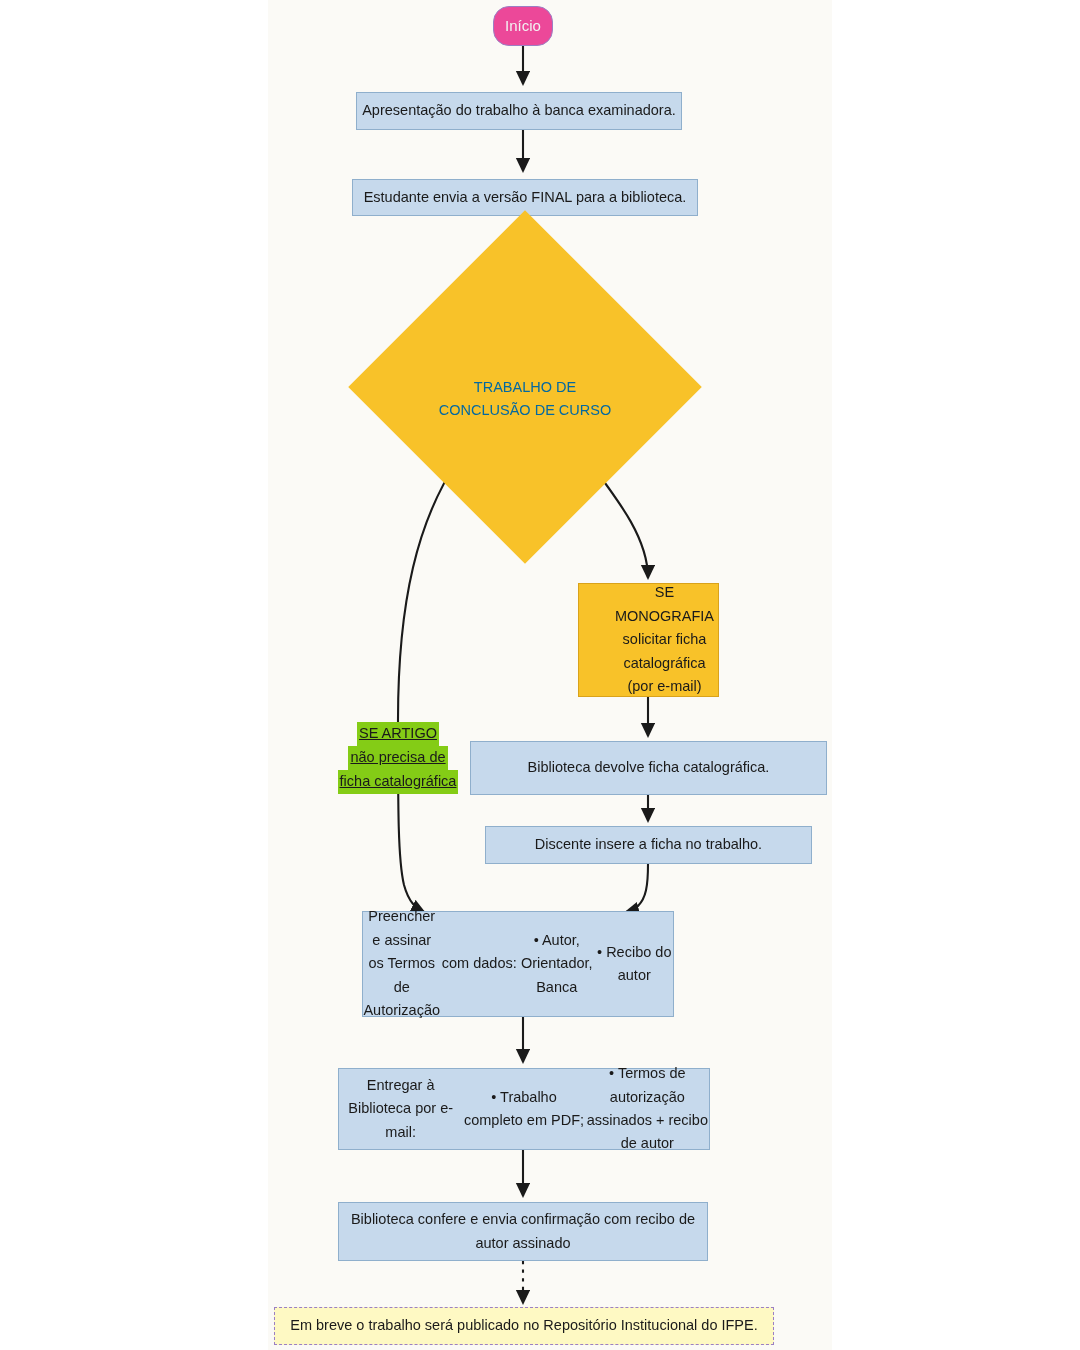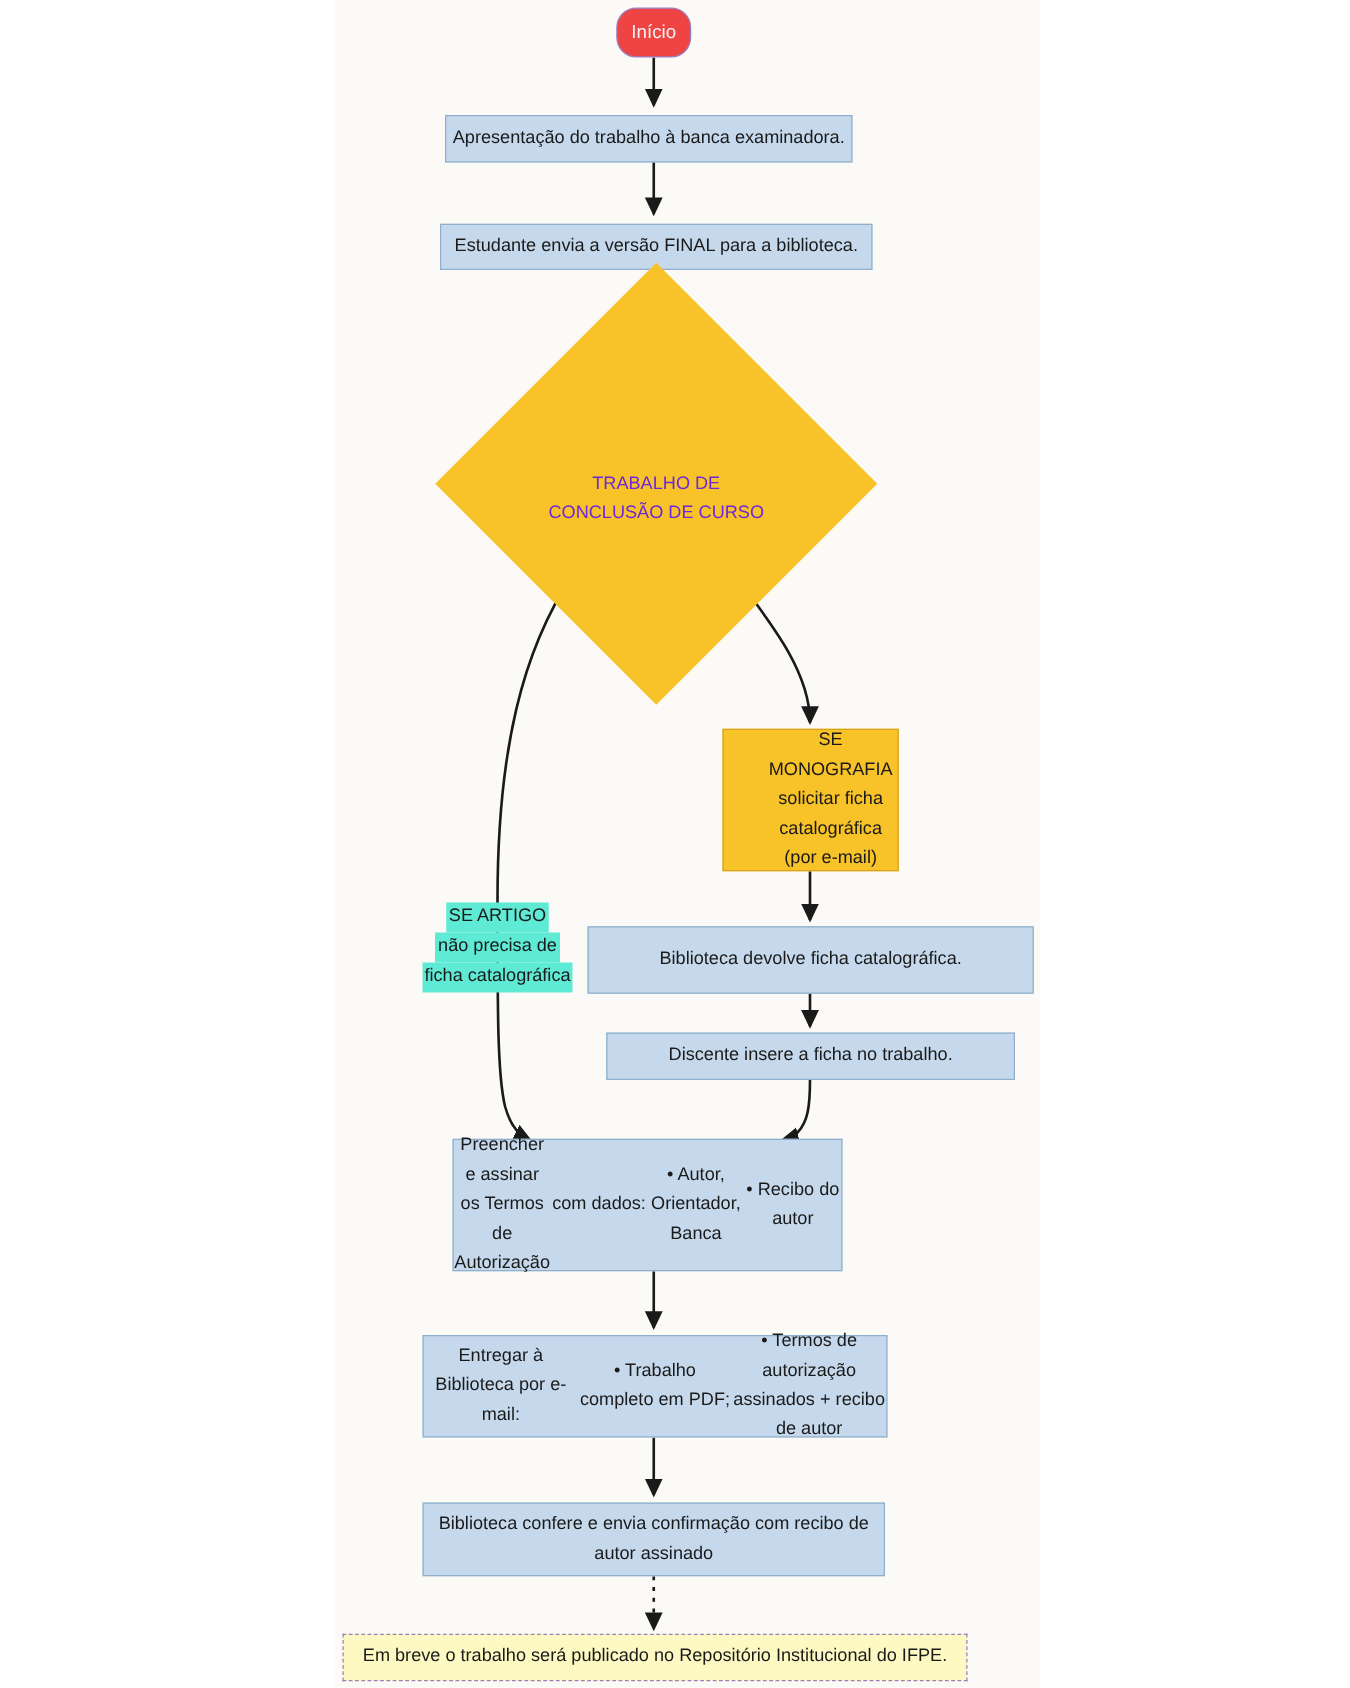--- a/index.html
+++ b/index.html
@@ -41,21 +41,21 @@
     display: flex;
     align-items: center;
     justify-content: center;
     text-align: center;
     color: #1a1a1a;
     font-size: 14.5px;
     line-height: 1.62;
   }
   
   .node-start {
-    background: #ef4444;
+    background: #ec4899;
     border: 1.6px solid #9b7fc4;
     border-radius: 16px;
     color: #f2f2f2;
     font-size: 15px;
   }
   
   .node-process {
     background: #c6d9ec;
     border: 1.1px solid #8fafcc;
   }
@@ -72,21 +72,21 @@
     background: #f8c229;
     transform: rotate(45deg);
   }
   .node-decision .diamond-label {
     position: relative;
     z-index: 2;
     width: 100%;
     text-align: center;
     font-size: 14.5px;
     line-height: 1.62;
-    color: #6d28d9;
+    color: #0369a1;
   }
   
   .node-amber {
     background: #f8c229;
     border: 1.2px solid #d9a21b;
     padding-left: 32px;
   }
   
   .node-dashed {
     background: #fef9c3;
@@ -98,22 +98,23 @@
     display: flex;
     flex-direction: column;
     align-items: center;
     font-size: 14.5px;
     line-height: 1.65;
     color: #1a1a1a;
     white-space: nowrap;
     z-index: 5;
   }
   .edge-label span {
-    background: #5eead4;
+    background: #84cc16;
     padding: 0 2px;
+    text-decoration: underline;
   }
   .nodetext { display: block; width: 100%; }
 </style>
 </head>
 <body>
 
 <div id="flow-canvas">
 
   <div class="canvas-bg"></div>
 

